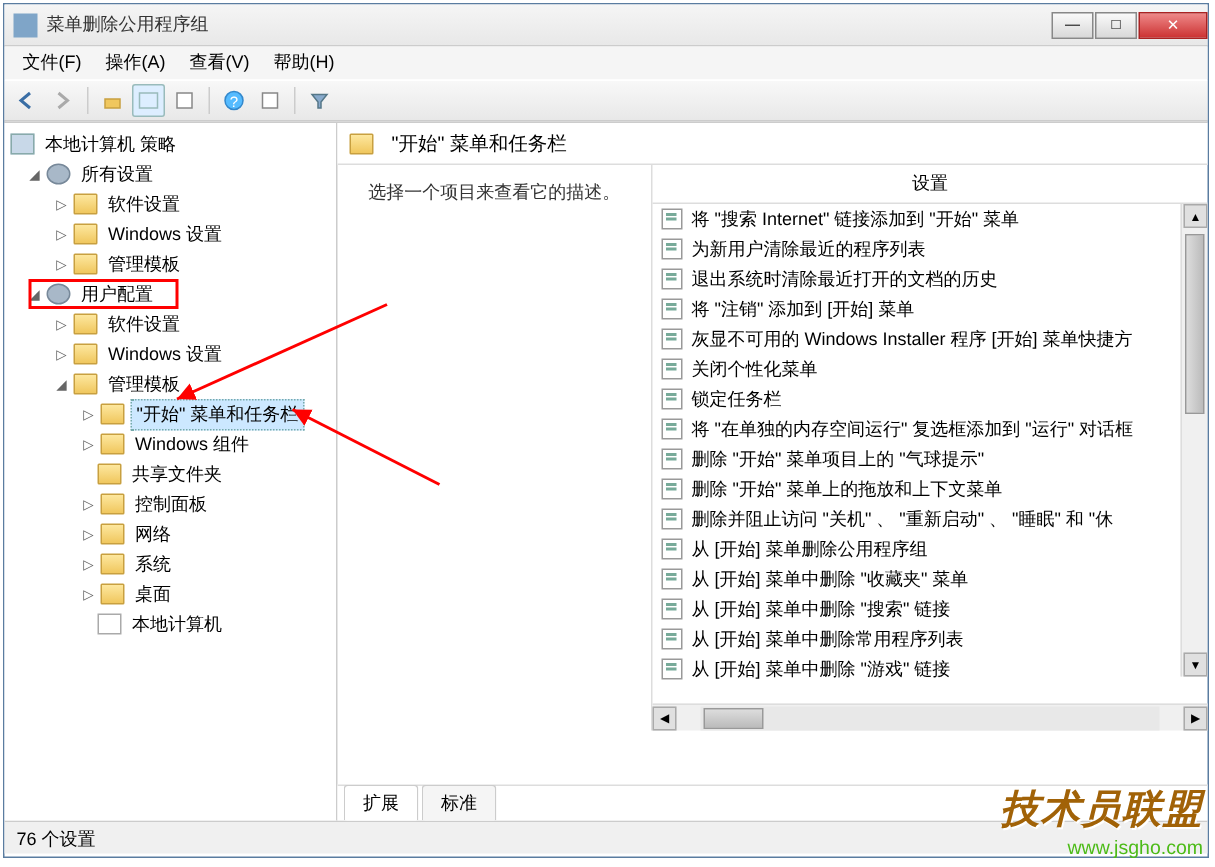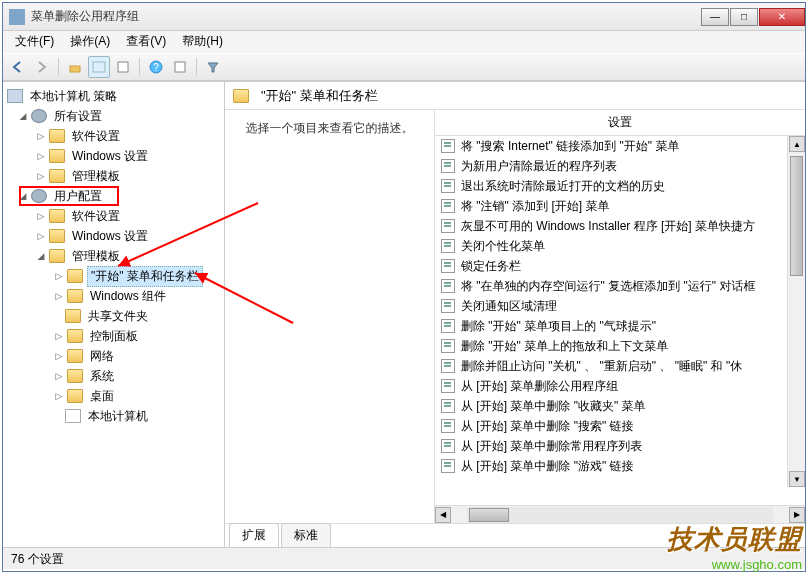--- a/index.html
+++ b/index.html
@@ -36,21 +36,21 @@
     .settings-panel { flex: 1; display: flex; flex-direction: column; }
     .settings-header { height: 26px; border-bottom: 1px solid #ddd; padding: 4px 8px; font-size: 12px; }
     .settings-list { flex: 1; overflow: hidden; position: relative; font-size: 12px; }
     .setting-item { display: flex; align-items: center; height: 20px; padding: 0 6px; white-space: nowrap; }
     .item-icon { width: 14px; height: 14px; background: #fff; border: 1px solid #999; margin-right: 6px; flex-shrink: 0; position: relative; }
     .item-icon::after { content:''; position:absolute; left:2px; top:2px; width:7px; height:2px; background:#7a9; box-shadow: 0 3px 0 #7a9; }
     .scrollbar-h { height: 18px; background: #f0f0f0; border-top: 1px solid #ddd; display: flex; align-items: center; }
     .scroll-track { flex: 1; height: 16px; background: #e8e8e8; position: relative; margin: 0 16px; }
     .scroll-thumb { position: absolute; left: 2px; width: 40px; height: 14px; top: 1px; background: linear-gradient(#ddd,#bbb); border: 1px solid #999; }
     .scroll-btn { width: 16px; height: 16px; background: #e0e0e0; border: 1px solid #aaa; font-size: 8px; display:flex; align-items:center; justify-content:center;}
-    .tabs-bottom { height: 24px; display: flex; align-items: flex-end; padding: 0 4px; background:#fff; border-top:1px solid #ddd; }
+    .tabs-bottom { height: 24px; display: flex; align-items: flex-end; padding: 0 4px; background:#fff; border-top:1px solid #ddd;margin-top:36px; }
     .tab { padding: 3px 12px; font-size: 12px; border: 1px solid #ccc; border-bottom: none; background: #f5f5f5; border-radius: 3px 3px 0 0; margin-right: 2px; }
     .tab.active { background: #fff; }
     .statusbar { height: 22px; border-top: 1px solid #ccc; background: #f0f0f0; font-size: 12px; padding: 3px 8px; }
     .arrow-svg { position: absolute; pointer-events: none; }
     .watermark { position: absolute; right: 8px; bottom: 6px; text-align: right; }
     .wm-big { font-size: 26px; font-weight: bold; color: #a16207; font-style: italic; letter-spacing: 1px; text-shadow: 1px 1px 0 #fff; }
     .wm-small { font-size: 13px; color: #4cbb17; }
     .scrollbar-v { position:absolute; right:0; top:0; bottom:18px; width:18px; background:#f0f0f0; border-left:1px solid #ddd; }
     .sv-thumb { position:absolute; top:20px; left:2px; width:13px; height:120px; background:linear-gradient(90deg,#ddd,#bbb); border:1px solid #999;}
     .sv-btn { position:absolute; width:16px; height:16px; left:1px; background:#e0e0e0; border:1px solid #aaa; font-size:8px; display:flex;align-items:center;justify-content:center;}
@@ -247,24 +247,20 @@
                 <div class="item-icon"></div>
                 <span>关闭个性化菜单</span>
               </div>
               <div class="setting-item">
                 <div class="item-icon"></div>
                 <span>锁定任务栏</span>
               </div>
               <div class="setting-item">
                 <div class="item-icon"></div>
                 <span>将 "在单独的内存空间运行" 复选框添加到 "运行" 对话框</span>
-              </div>
-              <div class="setting-item">
-                <div class="item-icon"></div>
-                <span>关闭通知区域清理</span>
               </div>
               <div class="setting-item">
                 <div class="item-icon"></div>
                 <span>删除 "开始" 菜单项目上的 "气球提示"</span>
               </div>
               <div class="setting-item">
                 <div class="item-icon"></div>
                 <span>删除 "开始" 菜单上的拖放和上下文菜单</span>
               </div>
               <div class="setting-item">

